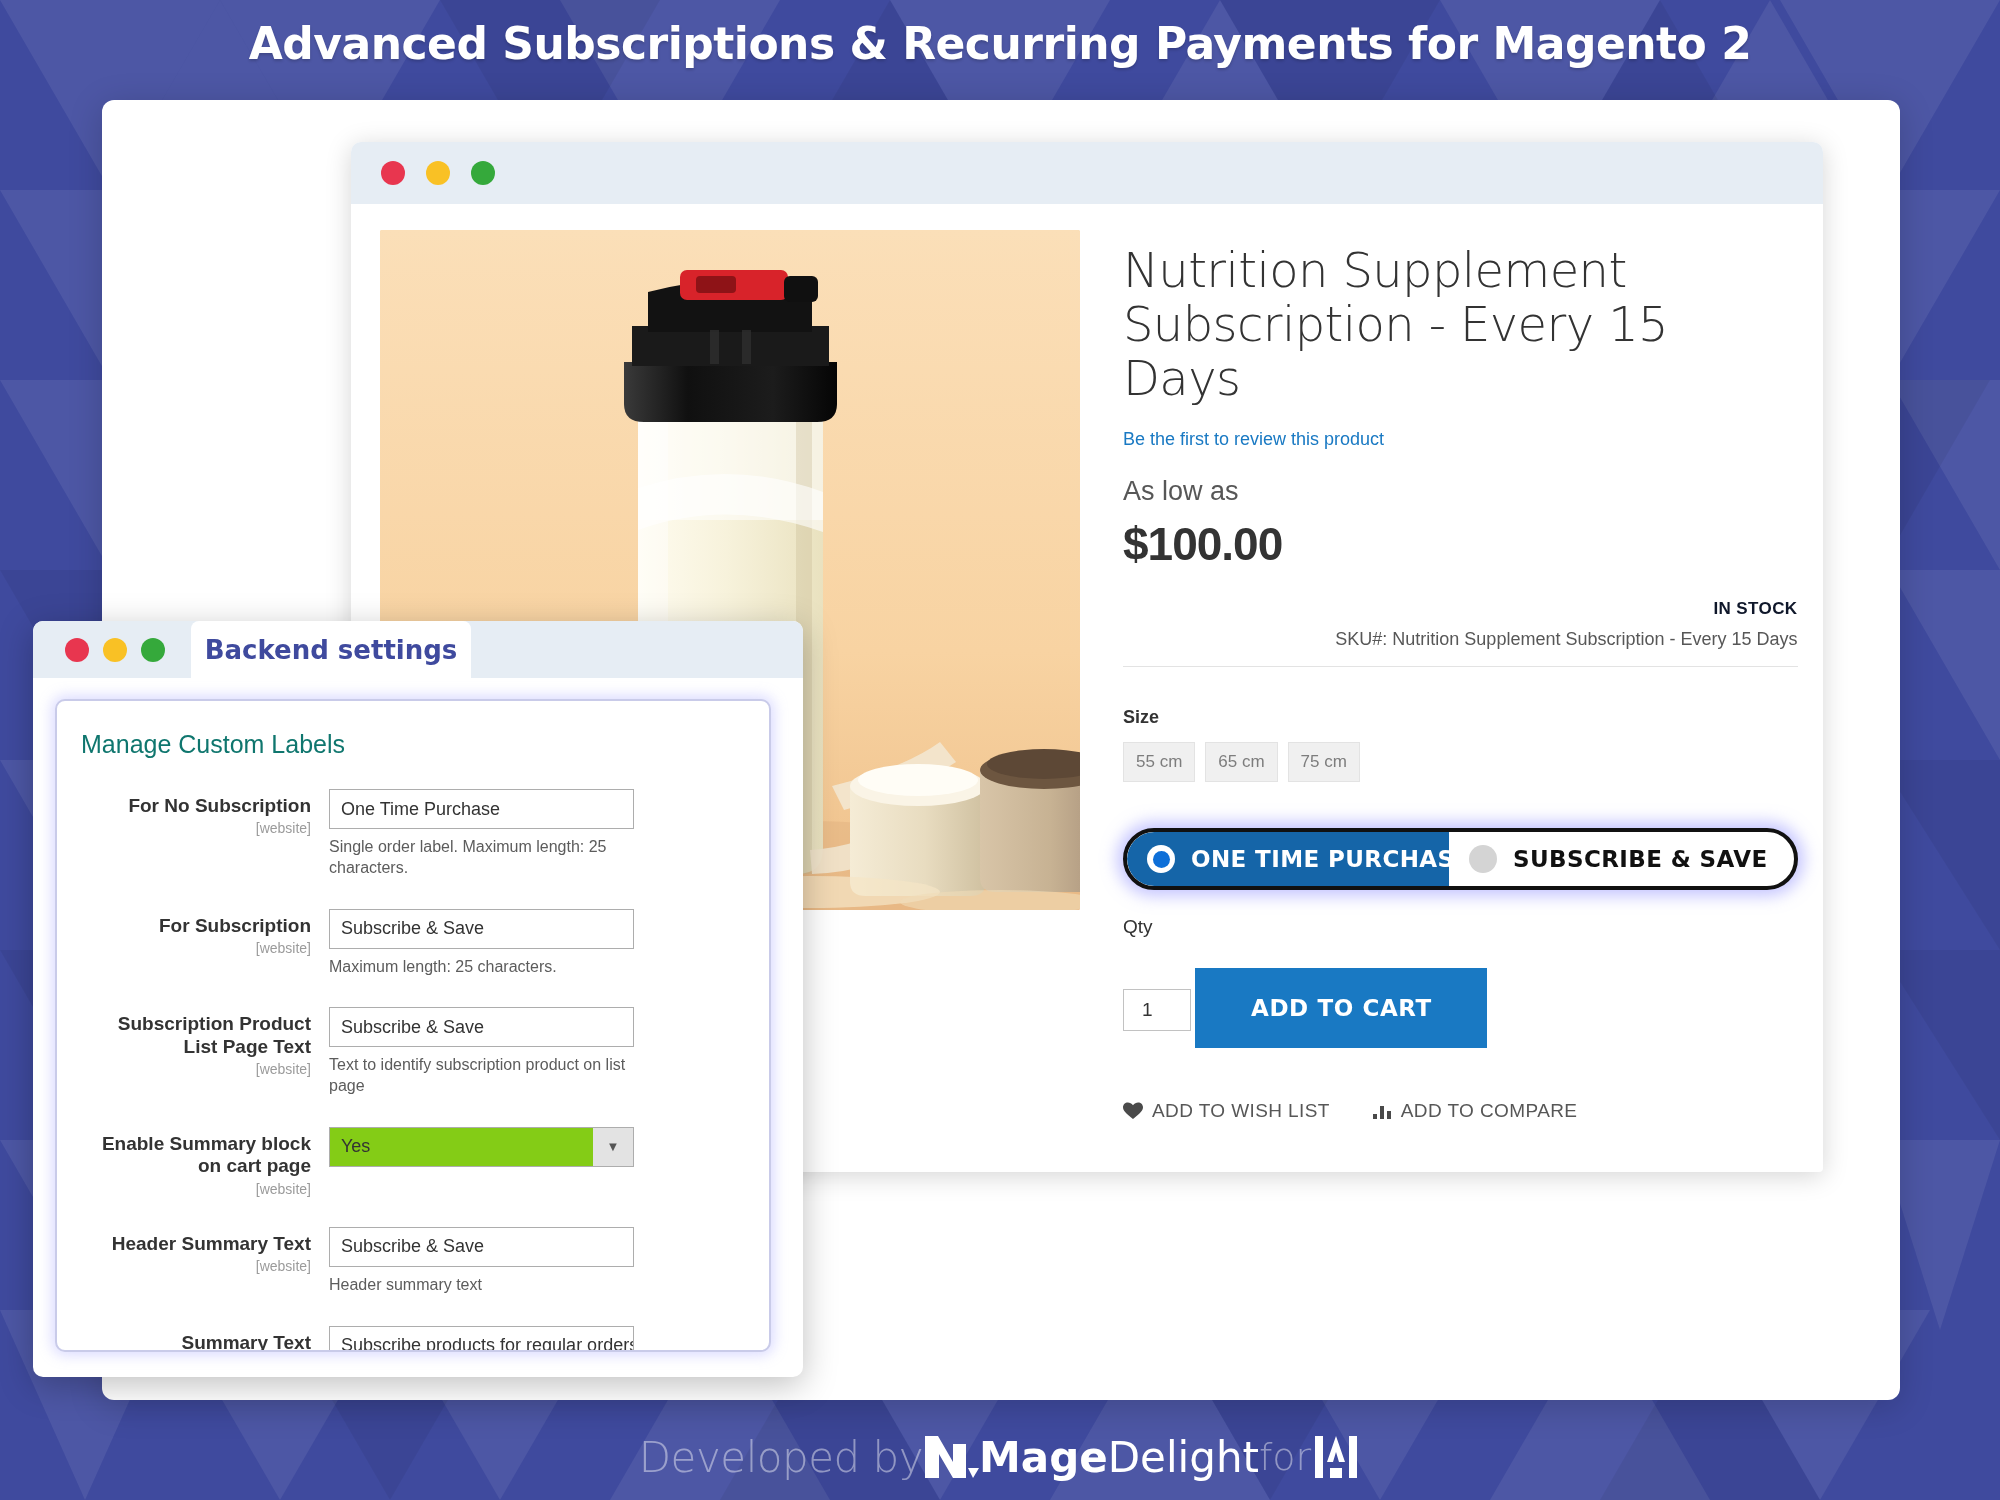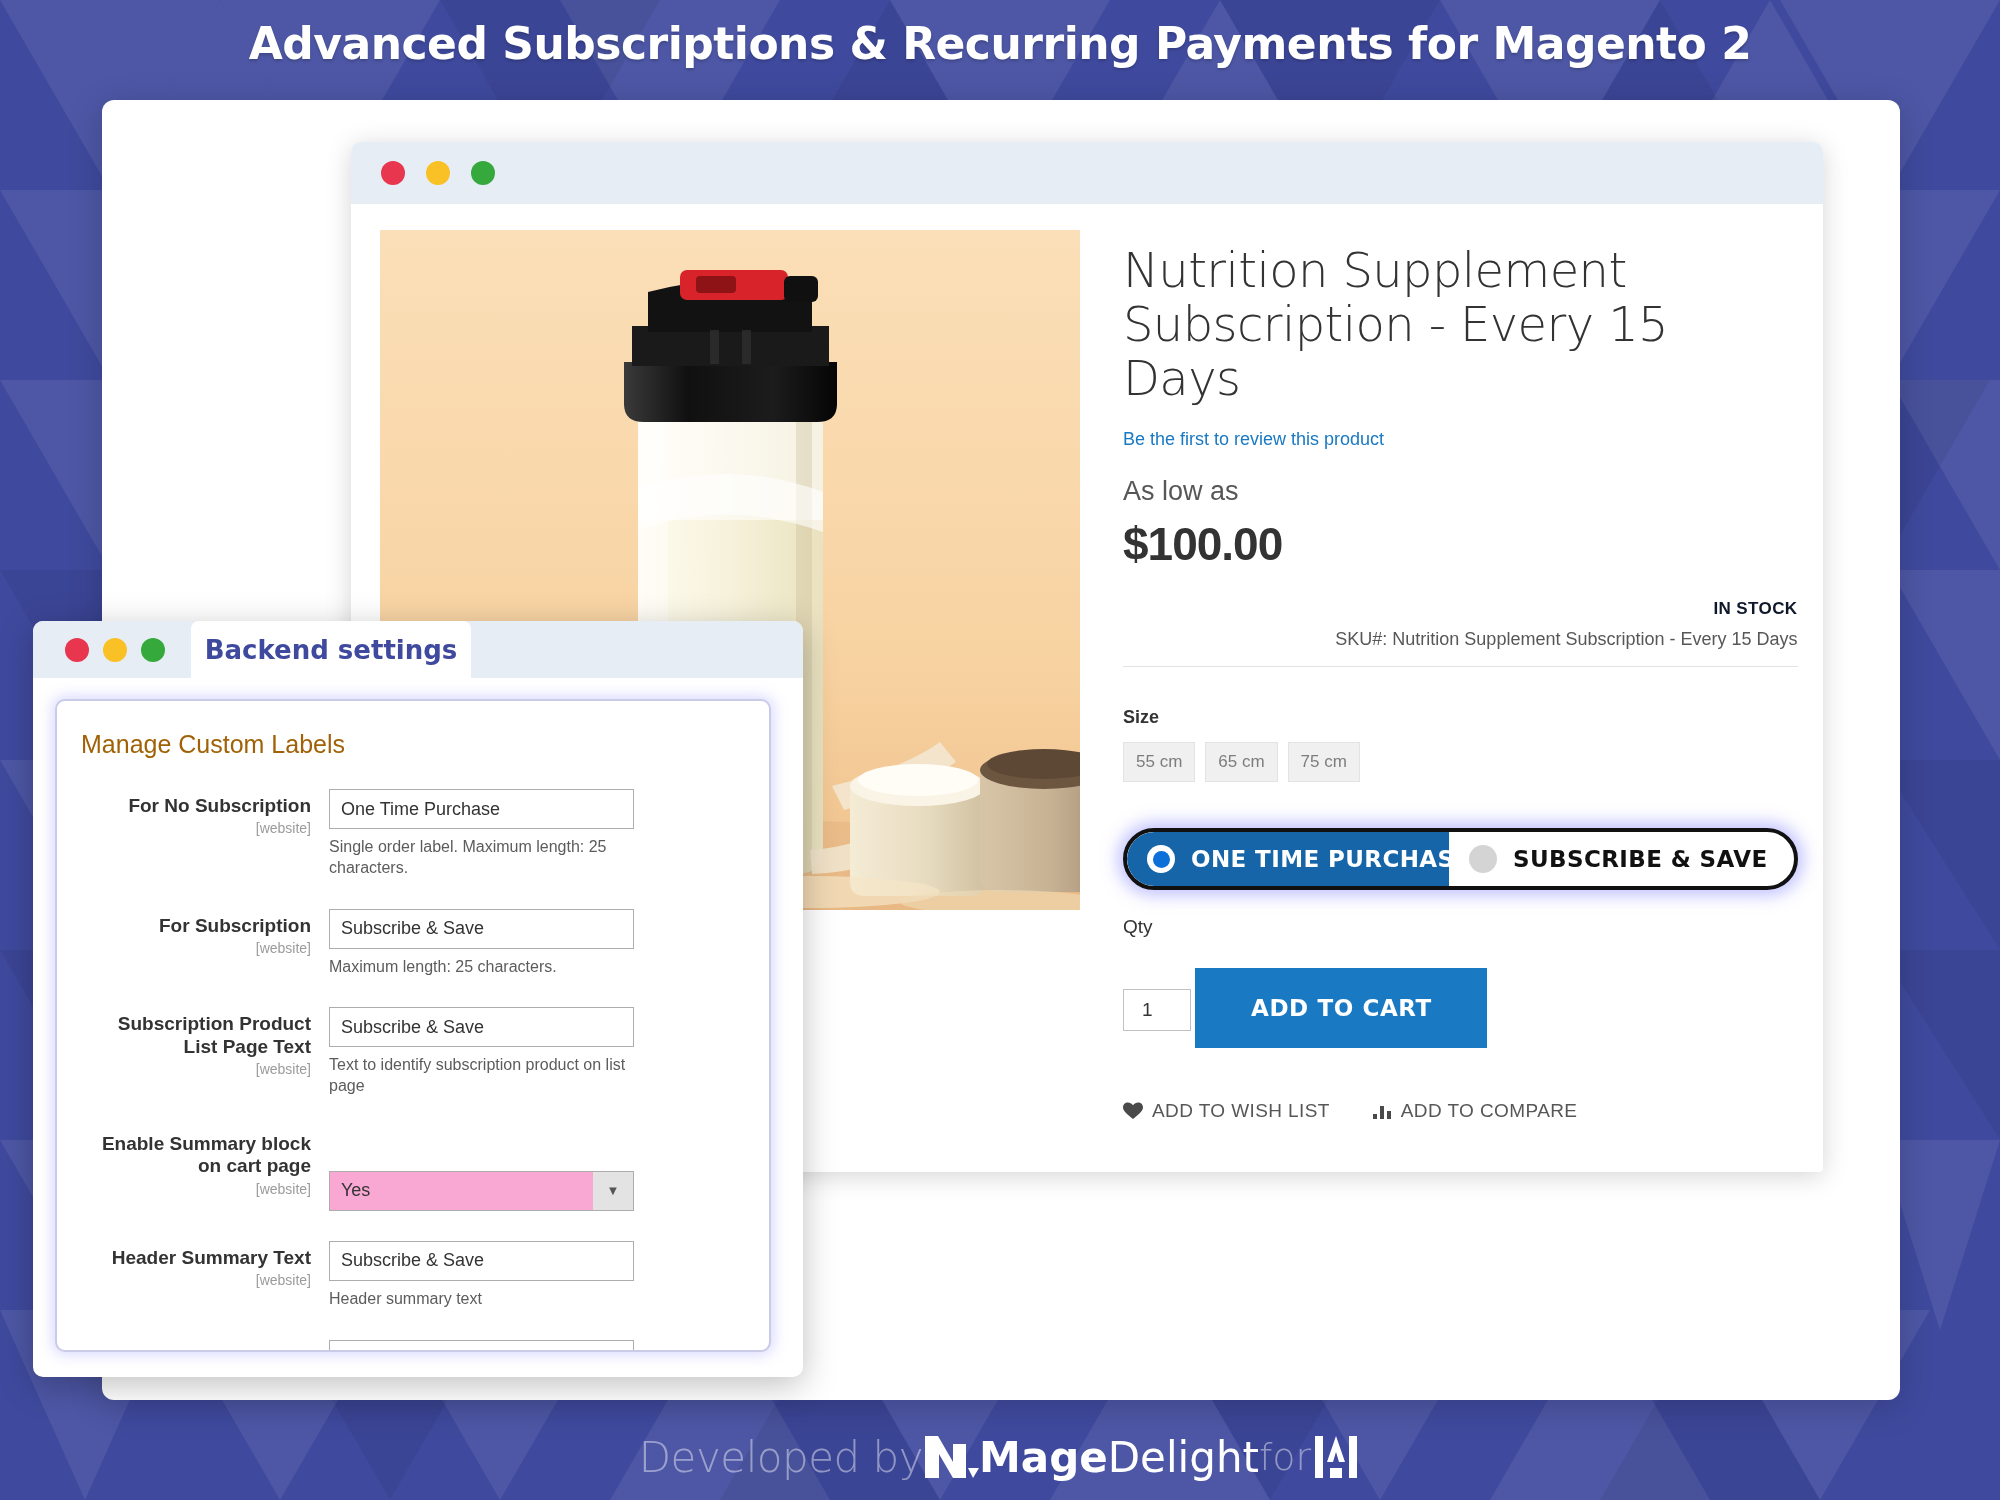--- a/index.html
+++ b/index.html
@@ -212,46 +212,46 @@
     position: absolute;
     left: 22px; top: 78px;
     width: 716px; height: 653px;
     background: #ffffff;
     border: 2px solid #c9cbe9;
     border-radius: 10px;
     box-shadow: 0 0 14px 3px rgba(150,150,255,0.35);
     padding: 26px 22px 0 22px;
     overflow: hidden;
   }
-  .settings-heading { font-size: 25px; color: #a16207; margin: 3px 0 0 2px; font-weight: 400; }
+  .settings-heading { font-size: 25px; color: #0f766e; margin: 3px 0 0 2px; font-weight: 400; }
 
   .field-row { display: flex; margin-top: 30px; }
   .field-label {
     width: 250px; flex: none; text-align: right; padding-right: 18px; padding-top: 6px;
   }
   .field-label .lbl { font-size: 19px; font-weight: bold; color: #333333; line-height: 1.18; display: block; }
   .field-label .scope { font-size: 14px; color: #9b9b9b; display: block; margin-top: 3px; }
   .field-ctrl { flex: 1; }
   .txt-input {
     width: 305px; height: 40px;
     border: 1px solid #adadad;
     background: #ffffff;
     font-size: 18px; color: #333333;
     padding-left: 11px;
     font-family: "Liberation Sans", sans-serif;
   }
   .sel-wrap { position: relative; width: 305px; height: 40px; }
   .sel-input {
     width: 100%; height: 100%;
     border: 1px solid #adadad;
-    background: #f9a8d4;
+    background: #84cc16;
     font-size: 18px; color: #333333;
     padding-left: 11px;
     font-family: "Liberation Sans", sans-serif;
-    display: flex; align-items: center; margin-top: 44px;
+    display: flex; align-items: center;
   }
   .sel-arrow {
     position: absolute; right: 1px; top: 1px;
     width: 40px; height: 38px;
     background: #e3e3e3;
     display: flex; align-items: center; justify-content: center;
     font-size: 13px; color: #555;
     cursor: pointer;
   }
   .field-hint { margin-top: 8px; font-size: 16px; color: #5c5c5c; line-height: 1.3; max-width: 300px; }

